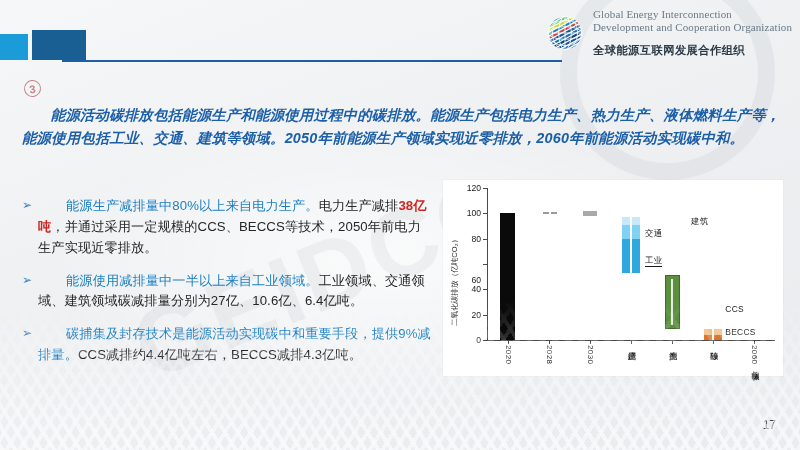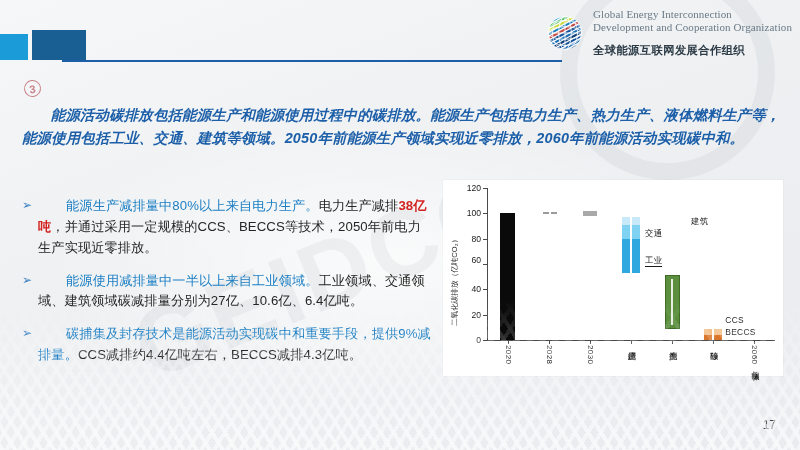--- a/index.html
+++ b/index.html
@@ -239,21 +239,21 @@
     </div>
   </div>
 
   <div class="chart-panel">
     <div class="chart-inner" id="chart-inner">
       <div class="ylabel">二氧化碳排放（亿吨CO₂）</div>
       <div class="ytick-wrap" id="yticks">
           <div class="ytick" style="top: 156px;">0</div>
           <div class="ytick" style="top: 130.667px;">20</div>
           <div class="ytick" style="top: 105.333px;">40</div>
-          <div class="ytick" style="top: 76px;">60</div>
+          <div class="ytick" style="top: 96px;">60</div>
           <div class="ytick" style="top: 54.6667px;">80</div>
           <div class="ytick" style="top: 29.3333px;">100</div>
           <div class="ytick" style="top: 4px;">120</div>
         </div>
       <div class="axis-v"></div>
       <div class="axis-h"></div>
       <div id="chart-marks">
           <div class="bar bar-2020" style="left: 57.0714px; top: 33.3333px; width: 15px; height: 126.667px;"></div>
           <div class="dash-mark" style="left: 99.7143px; top: 32.3333px; width: 6px; height: 2px; background: rgb(154, 154, 154);"></div>
           <div class="dash-mark" style="left: 107.714px; top: 32.3333px; width: 6px; height: 2px; background: rgb(154, 154, 154);"></div>
@@ -276,21 +276,21 @@
           <div class="xlab" style="left: 142.857px;">2030</div>
           <div class="xlab" style="left: 184px;">能源使用</div>
           <div class="xlab" style="left: 225.143px;">能源生产</div>
           <div class="xlab" style="left: 266.286px;">碳移除</div>
           <div class="xlab" style="left: 307.429px;">2060年前碳中和</div>
         </div>
       <div id="chart-anns">
           <div class="ann" style="left: 202px; top: 35.6667px; margin-left: 46px;">建筑</div>
           <div class="ann" style="left: 202px; top: 48.3333px;">交通</div>
           <div class="ann" style="left: 202px; top: 74.9333px; border-bottom: 1px solid rgb(26, 26, 26);">工业</div>
-          <div class="ann" style="left: 282.286px; top: 135px;">CCS</div>
+          <div class="ann" style="left: 282.286px; top: 124px;">CCS</div>
           <div class="ann" style="left: 282.286px; top: 147.133px;">BECCS</div>
         </div>
     <div class="tick-v" style="top: 160px;"></div>
         <div class="tick-v" style="top: 134.667px;"></div>
         <div class="tick-v" style="top: 109.333px;"></div>
         <div class="tick-v" style="top: 84px;"></div>
         <div class="tick-v" style="top: 58.6667px;"></div>
         <div class="tick-v" style="top: 33.3333px;"></div>
         <div class="tick-v" style="top: 8px;"></div>
         <div class="tick-h" style="left: 64.5714px;"></div>

